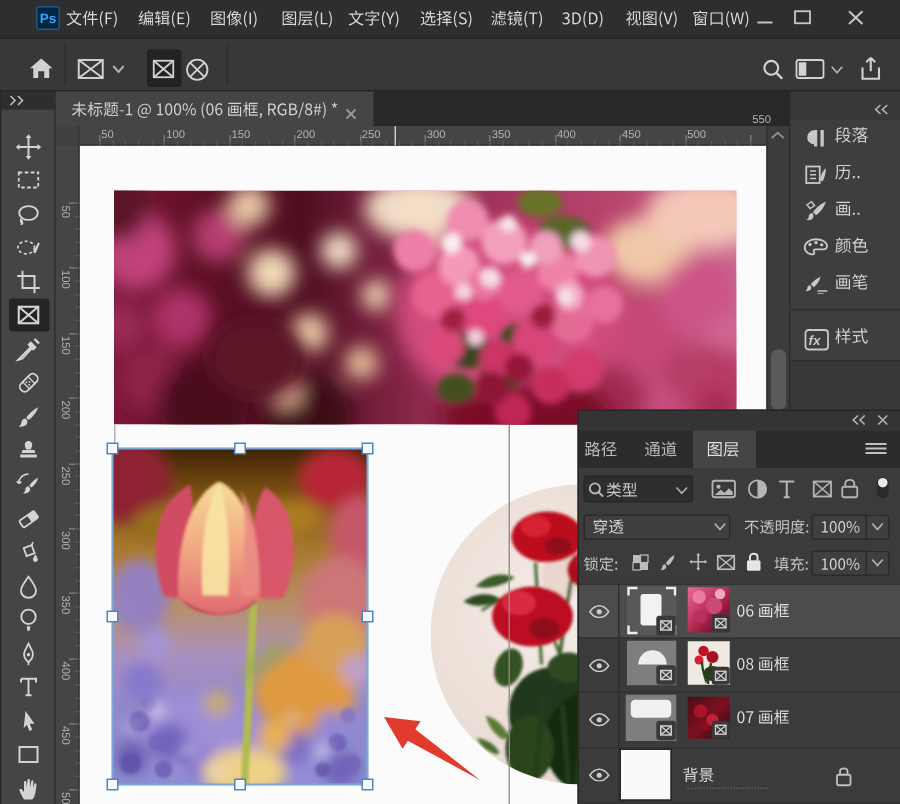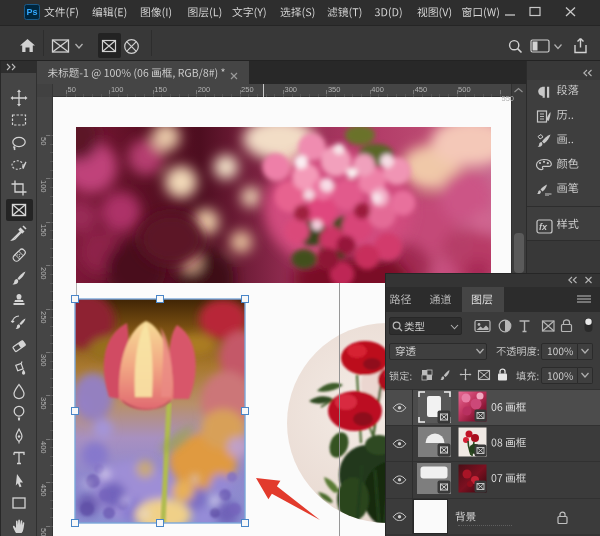--- a/index.html
+++ b/index.html
@@ -282,21 +282,21 @@
 <div class="rlab" style="left:284.5px;top:85px">300</div>
 <div class="rtick" style="left:283.0px"></div>
 <div class="rlab" style="left:327.9px;top:85px">350</div>
 <div class="rtick" style="left:326.4px"></div>
 <div class="rlab" style="left:371.3px;top:85px">400</div>
 <div class="rtick" style="left:369.8px"></div>
 <div class="rlab" style="left:414.7px;top:85px">450</div>
 <div class="rtick" style="left:413.2px"></div>
 <div class="rlab" style="left:458.1px;top:85px">500</div>
 <div class="rtick" style="left:456.6px"></div>
-<div class="rlab" style="left:501.5px;top:94px">550</div>
+<div class="rlab" style="left:501.5px;top:75px">550</div>
 <div class="rtick" style="left:500.0px"></div>
 <div class="rtickm" style="left:66.00px"></div>
 <div class="rtickm" style="left:74.68px"></div>
 <div class="rtickm" style="left:83.36px"></div>
 <div class="rtickm" style="left:92.04px"></div>
 <div class="rtickm" style="left:100.72px"></div>
 <div class="rtickm" style="left:109.40px"></div>
 <div class="rtickm" style="left:118.08px"></div>
 <div class="rtickm" style="left:126.76px"></div>
 <div class="rtickm" style="left:135.44px"></div>

